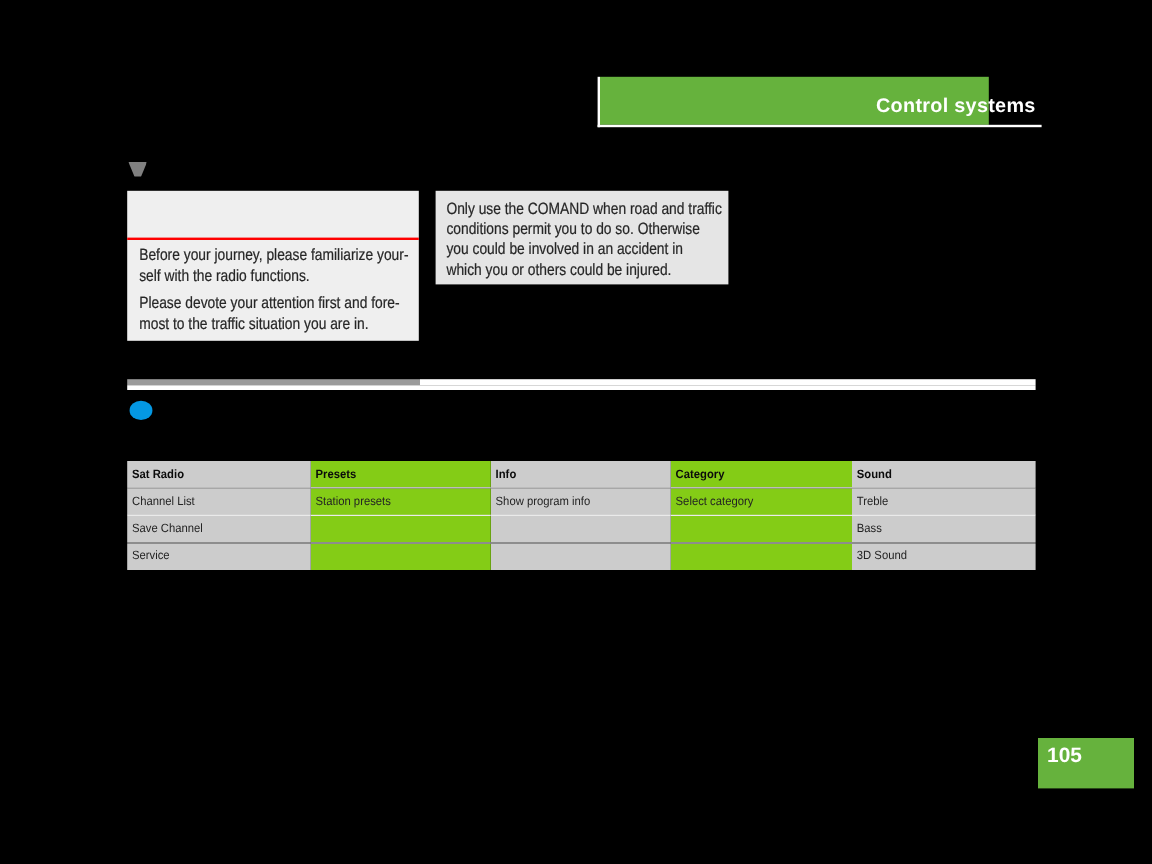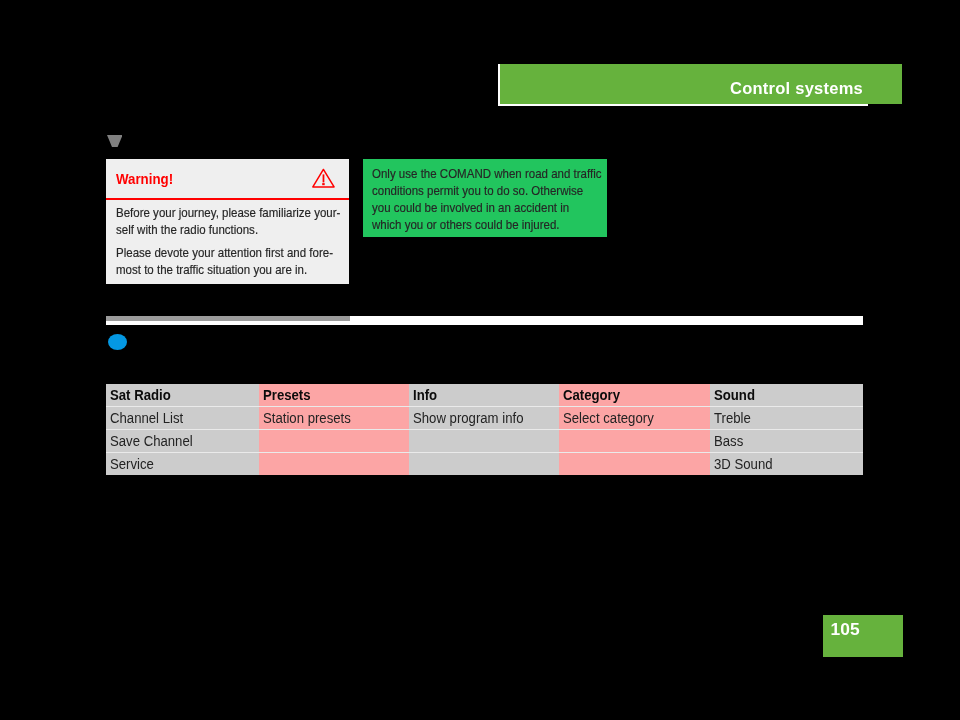--- a/index.html
+++ b/index.html
@@ -8,21 +8,21 @@
   body{
     width:960px;height:720px;overflow:hidden;
     background:#000;
     font-family:"Liberation Sans", sans-serif;
     -webkit-font-smoothing:antialiased;
   }
   .page{position:relative;width:960px;height:720px;transform:translateZ(0);}
 
   
   .header-banner{
-    position:absolute;left:500px;top:64px;width:402px;height:39.5px;
+    position:absolute;left:500px;top:64px;width:324px;height:39.5px;
     background:var(--green);
   }
   .header-banner .edge-left{
     position:absolute;left:-2px;top:-0.2px;width:2px;height:41.7px;background:#fff;
   }
   .header-banner .edge-bottom{
     position:absolute;left:-2px;top:39.5px;width:370px;height:2px;background:#fff;
   }
   .header-title{
     position:absolute;left:230px;top:0;height:40px;line-height:49px;
@@ -57,21 +57,21 @@
   .warning-body{
     position:absolute;left:10.3px;top:45px;width:240px;
     font-size:13.6px;color:#262626;line-height:17.1px;
   }
   .warning-body p{margin:0 0 5.7px 0;}
   .tline{display:block;white-space:pre;transform:scaleX(0.847) translateZ(0);transform-origin:left center;-webkit-text-stroke:0.18px #262626;}
 
   
   .info-box{
     position:absolute;left:362.5px;top:159px;width:244px;height:77.8px;
-    background:#22c55e;box-sizing:border-box;
+    background:#e5e5e5;box-sizing:border-box;
   }
   .info-body{
     position:absolute;left:9.4px;top:6.2px;width:240px;
     font-size:13.6px;color:#262626;line-height:17.05px;
   }
 
   
   .divider{position:absolute;left:106px;top:316px;width:757px;height:9px;}
   .divider .grey{position:absolute;left:0;top:0;width:244px;height:4.6px;background:#9b9b9b;}
   .divider .white{position:absolute;left:0;top:4.6px;width:757px;height:4px;background:#fff;}
@@ -83,35 +83,35 @@
     background:var(--blue);border-radius:50%;
   }
 
   
   .menu-table{
     position:absolute;left:106px;top:384.2px;width:756.8px;
     border-collapse:collapse;table-layout:fixed;
   }
   .menu-table td,.menu-table th{
     height:22.72px;padding:0 0 0 4.0px;margin:0;
-    font-size:14px;color:#232323;text-align:left;vertical-align:middle;
+    font-size:10px;color:#232323;text-align:left;vertical-align:middle;
     border-bottom:1.05px solid #eaeaea;box-sizing:border-box;
     white-space:nowrap;overflow:hidden;
   }
   .menu-table td > span,.menu-table th > span{
     display:inline-block;transform:scaleX(0.94) translateZ(0);transform-origin:left center;
   }
   .menu-table th{font-weight:bold;color:#0b0b0b;}
   .menu-table .c-dark{background:#cccccc;}
-  .menu-table .c-light{background:#fca5a5;}
+  .menu-table .c-light{background:#84cc16;}
   .menu-table tr:last-child td{border-bottom:none;margin-left:31px;}
 
   
   .page-number-box{
-    position:absolute;left:823px;top:614.8px;width:79.5px;height:42.2px;background:var(--green);
+    position:absolute;left:865px;top:614.8px;width:79.5px;height:42.2px;background:var(--green);
   }
   .page-number{
     position:absolute;left:7.6px;top:0;height:42px;line-height:28.6px;
     color:#fff;font-size:17.4px;font-weight:bold;letter-spacing:0px;transform:translateZ(0);
   }
 
   
   .watermark{
     position:absolute;left:680px;top:688px;
     color:#a2a2a2;font-size:27.3px;letter-spacing:0px;white-space:nowrap;
@@ -129,30 +129,20 @@
     <span class="header-title">Control systems</span>
   </div>
 
   <div class="marker-triangle">
     <svg viewBox="0 0 15.6 12.5" width="15.6" height="12.5" aria-hidden="true">
       <polygon points="0,0 15.6,0 10.4,12.5 5.2,12.5" fill="#808080"></polygon>
     </svg>
   </div>
 
   <div class="warning-box">
-    <div class="warning-head">
-      <span class="warning-title">Warning!</span>
-      <span class="warning-icon">
-        <svg viewBox="0 0 23 20" width="23" height="20" aria-hidden="true">
-          <path d="M11.4 1.45 L22.05 18.95 L0.85 18.95 Z" fill="none" stroke="#ff0000" stroke-width="1.5" stroke-linejoin="round"></path>
-          <rect x="10.6" y="6.4" width="1.75" height="8.0" fill="#ff0000"></rect>
-          <rect x="10.2" y="15.1" width="2.5" height="2.1" fill="#ff0000"></rect>
-        </svg>
-      </span>
-    </div>
     <div class="warning-rule"></div>
     <div class="warning-body">
       <p>
           <span class="tline">Before your journey, please familiarize your-</span>
           <span class="tline">self with the radio functions.</span>
         </p>
       <p>
           <span class="tline">Please devote your attention first and fore-</span>
           <span class="tline">most to the traffic situation you are in.</span>
         </p>

